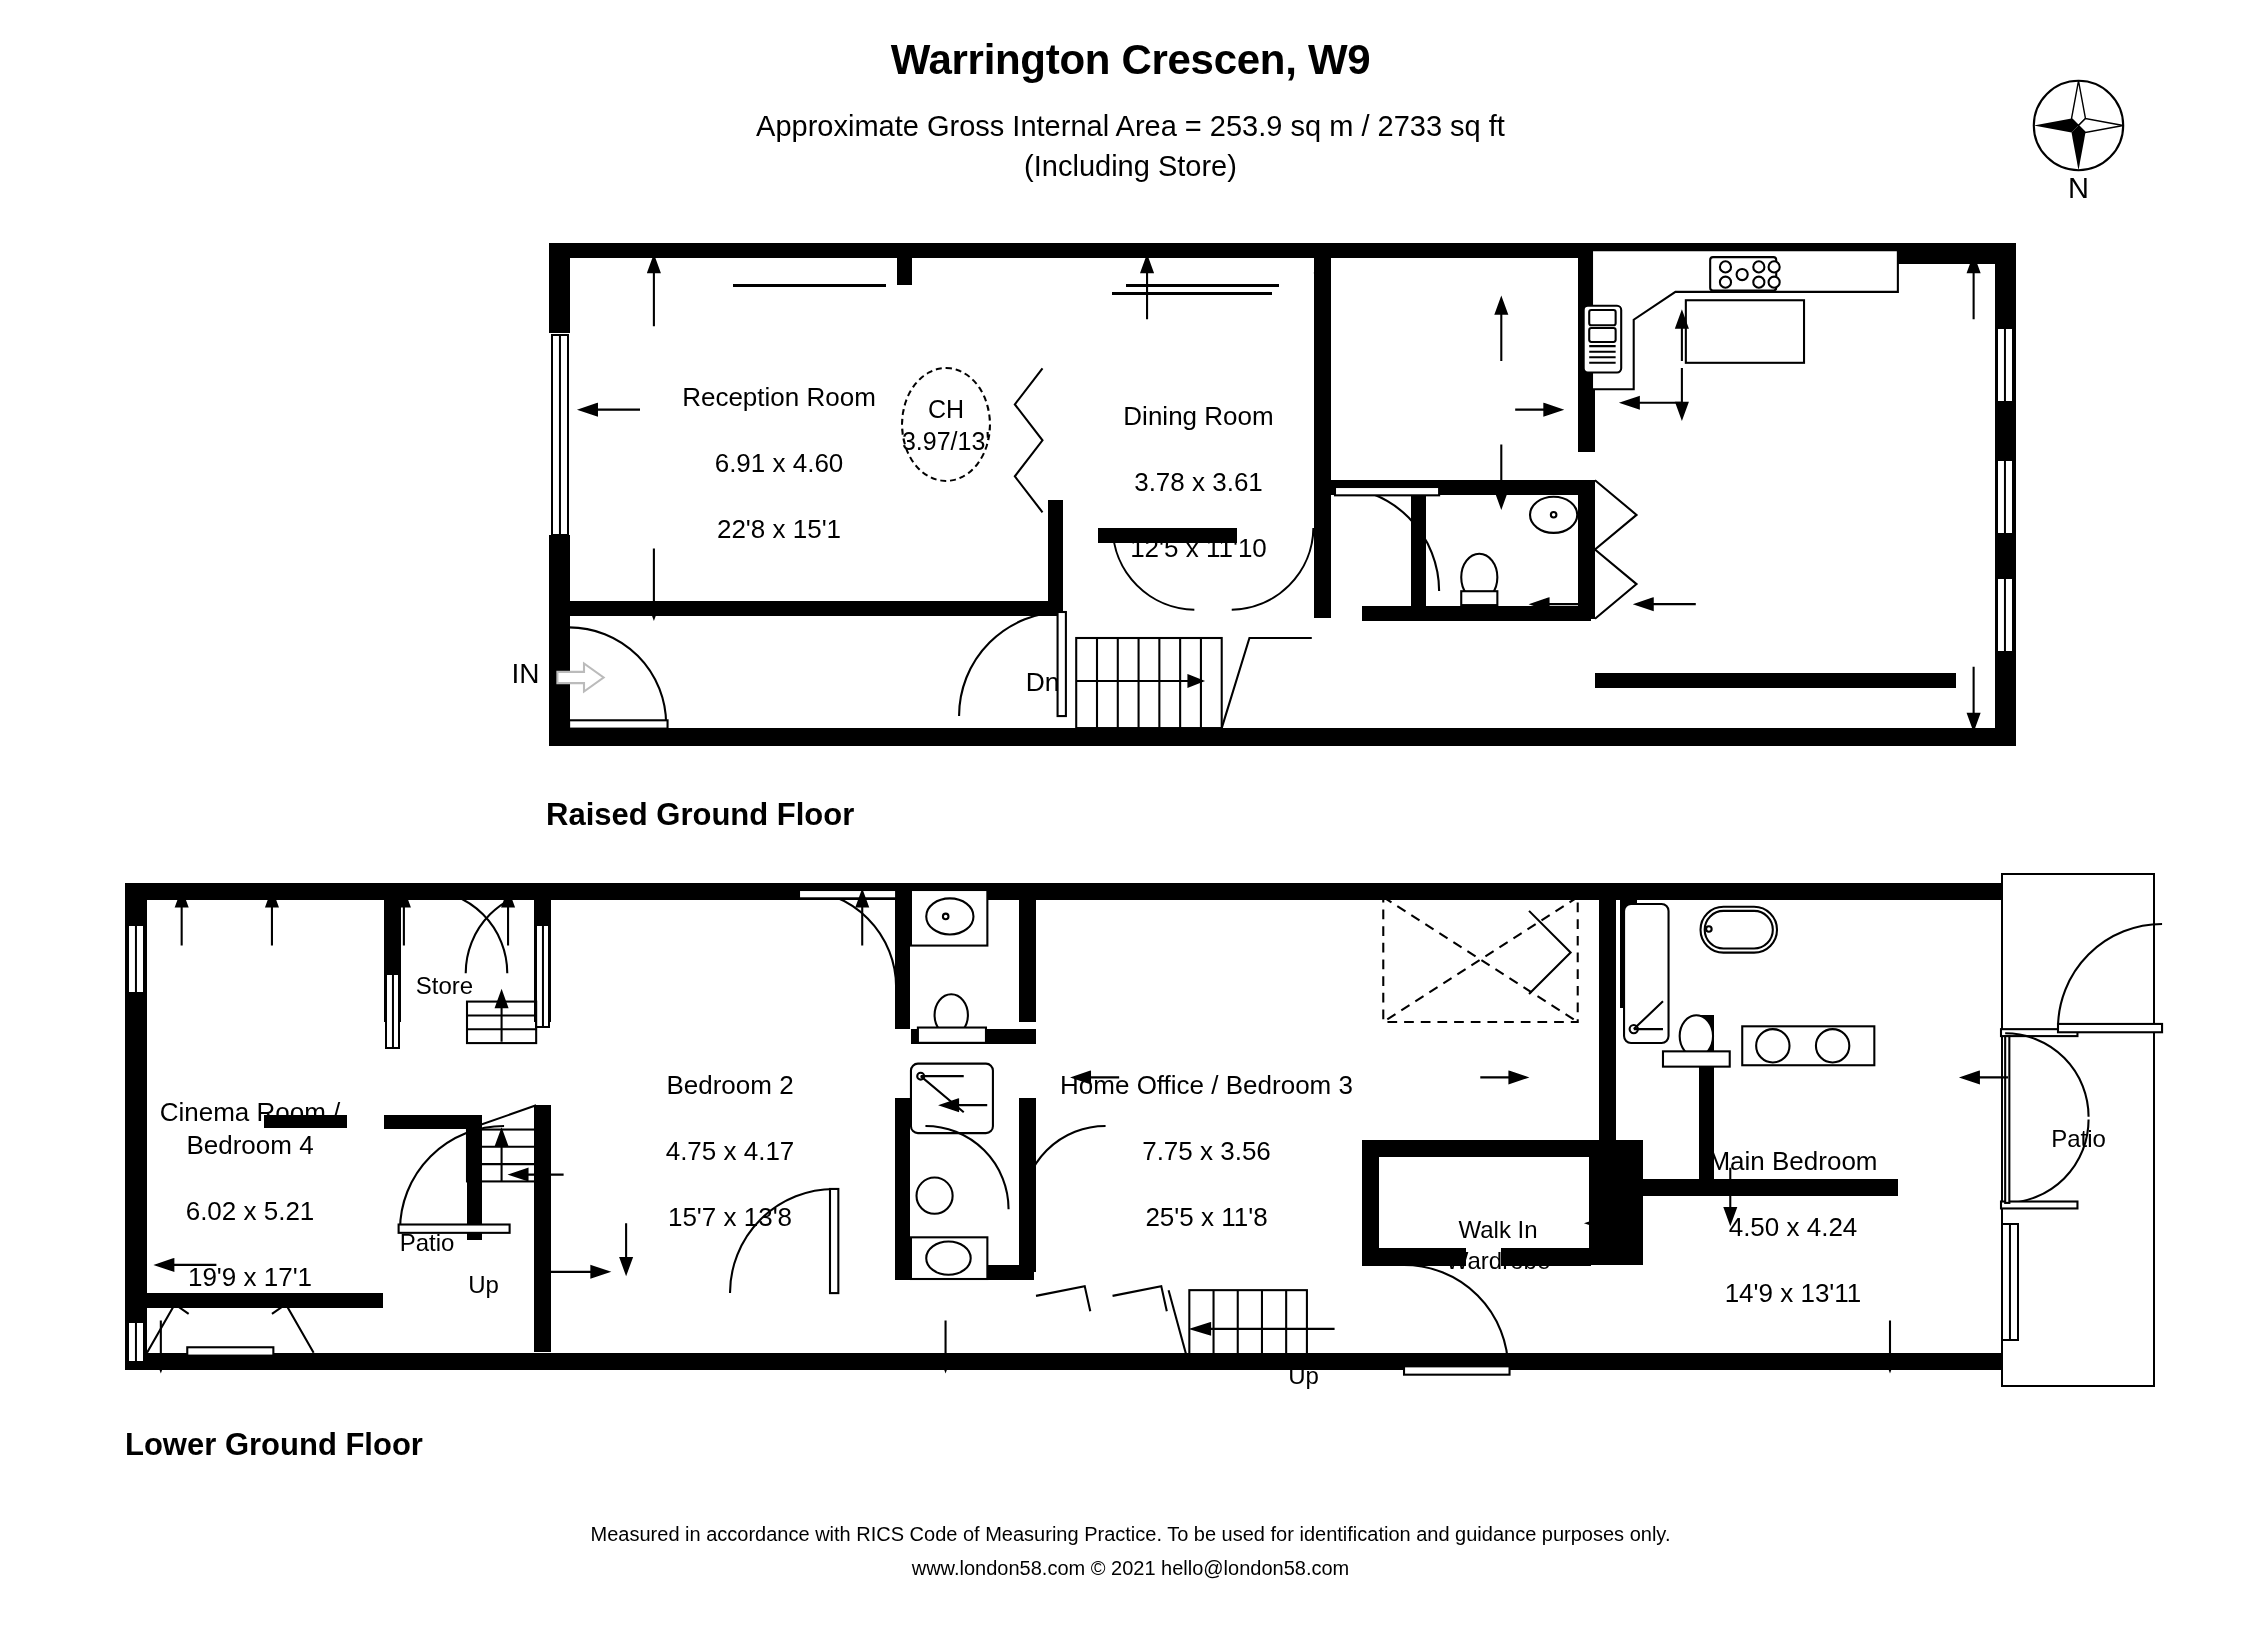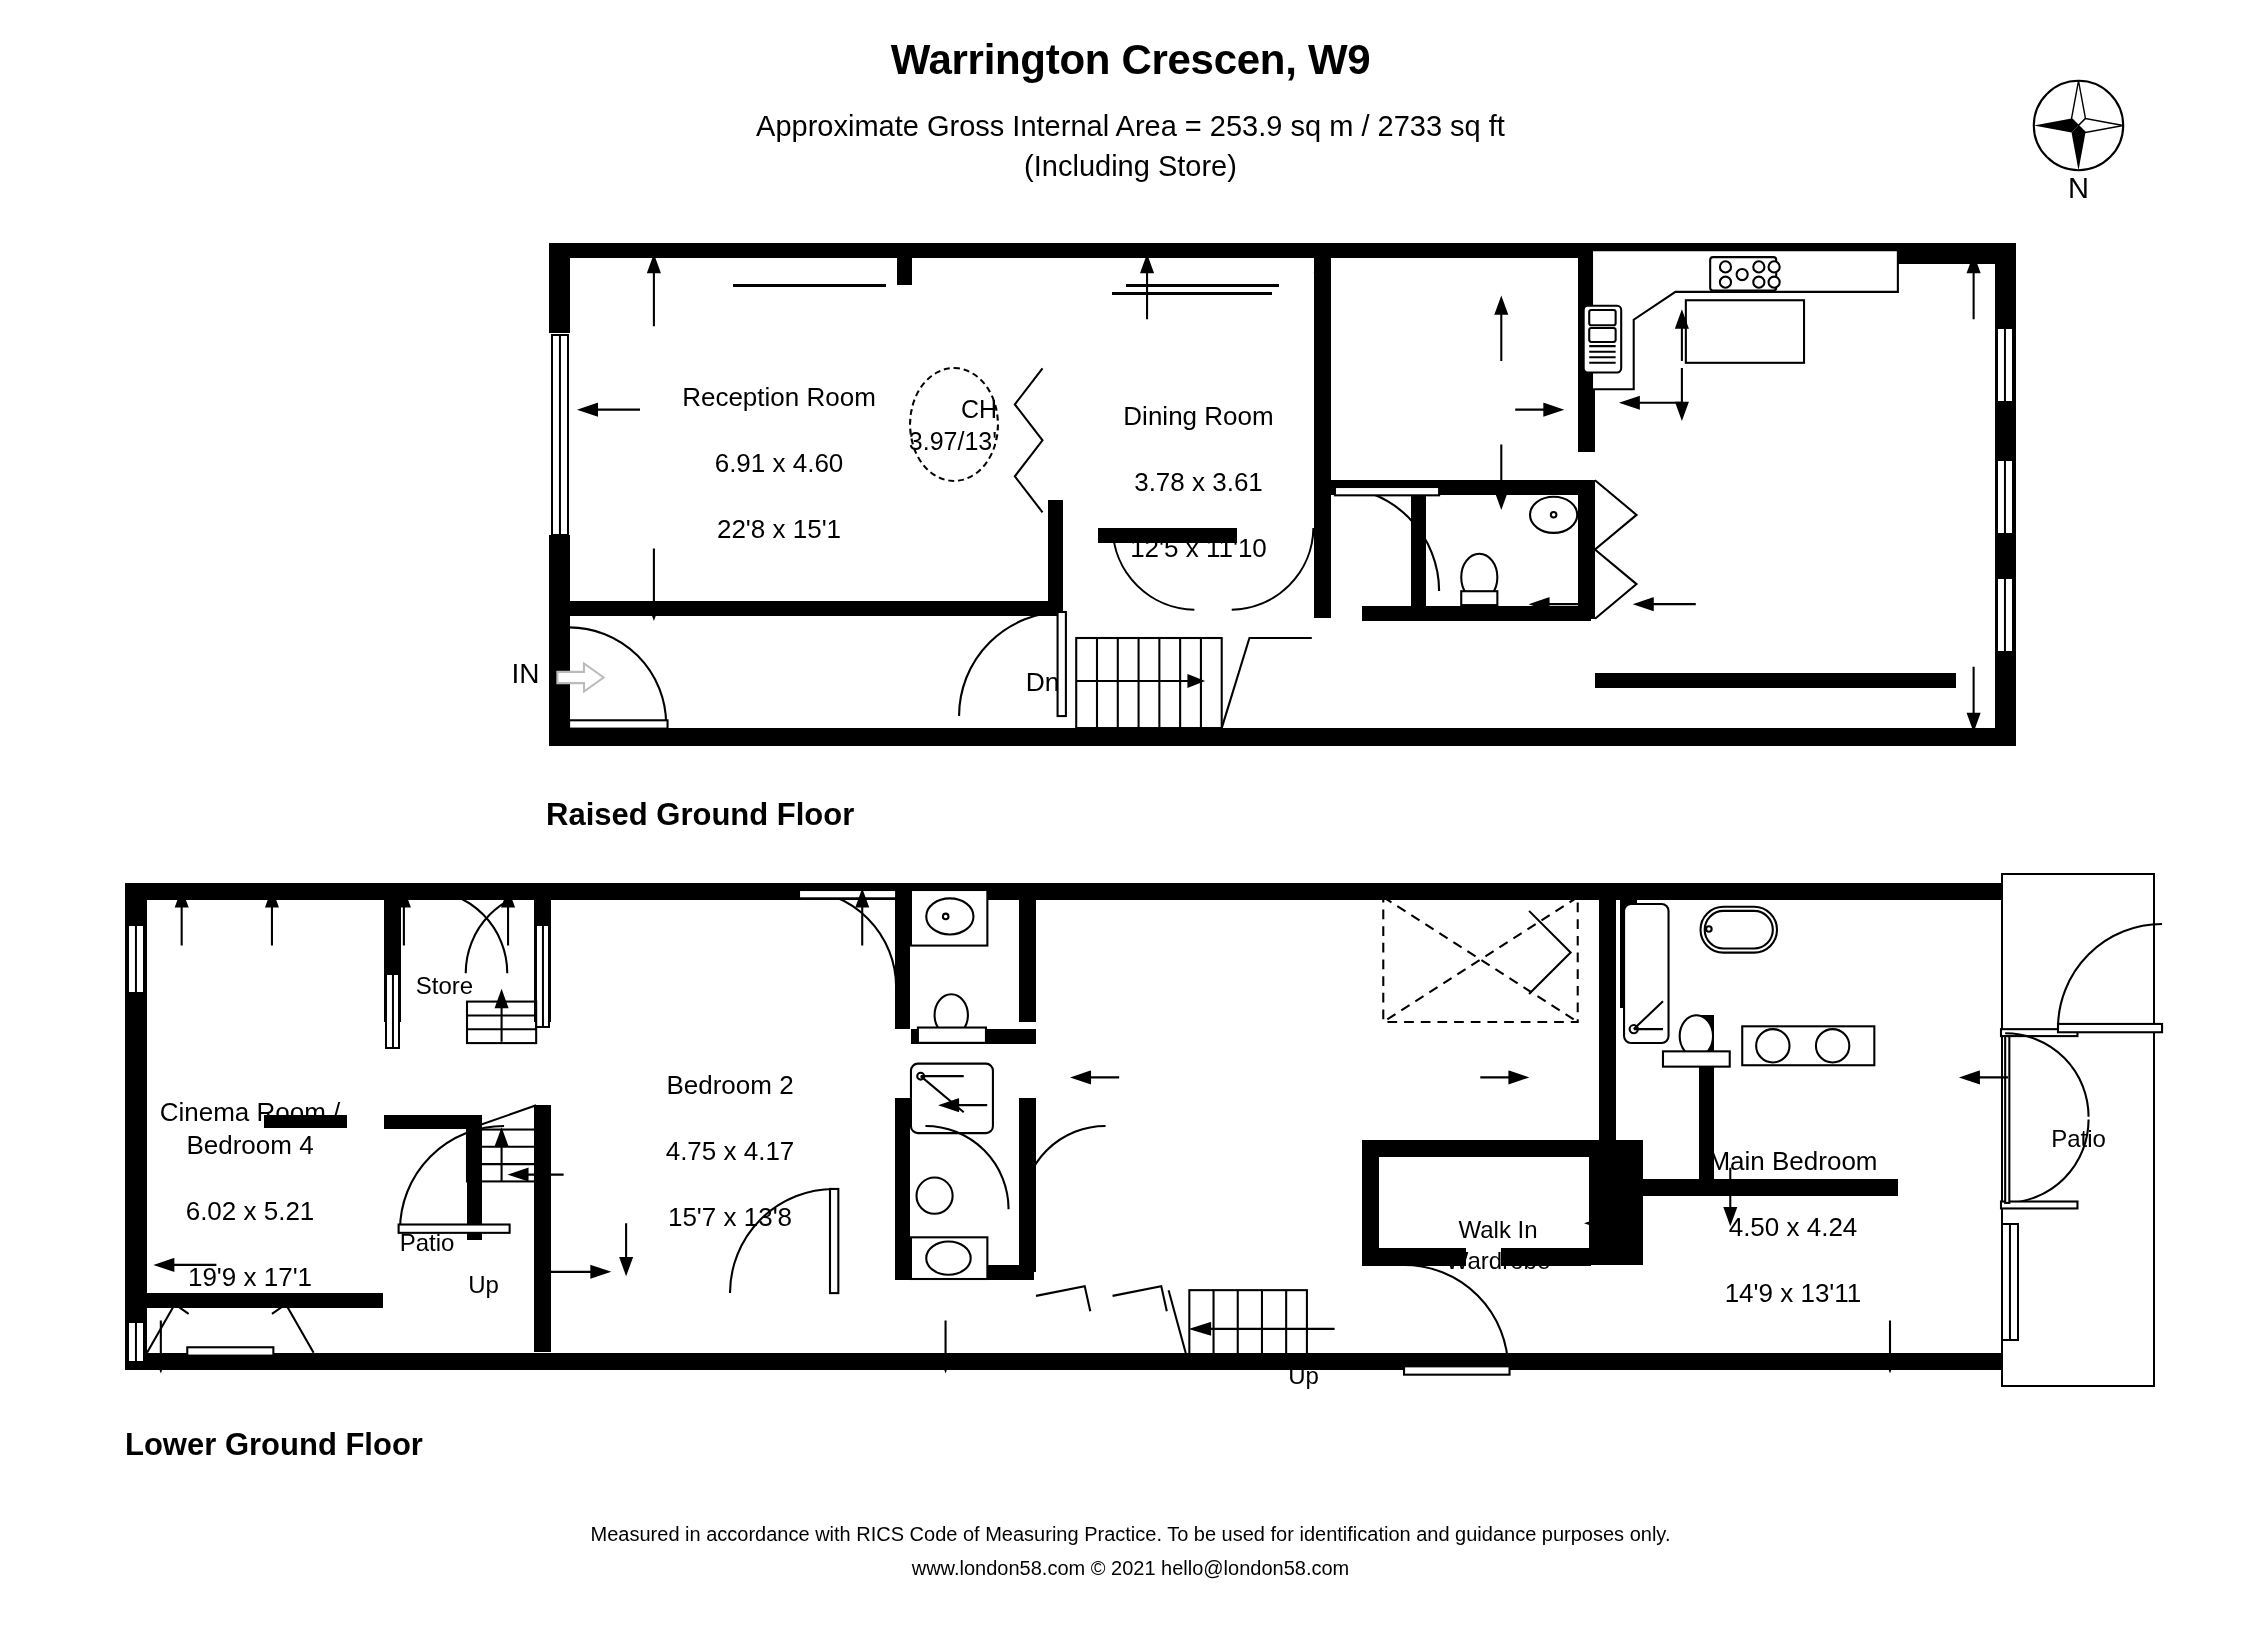--- a/index.html
+++ b/index.html
@@ -32,22 +32,22 @@
   .w{position:absolute;background:#000;}          
   .rm{position:absolute;border:2.1px solid #000;box-sizing:border-box;background:#fff;} 
   .thin{position:absolute;background:#000;}
   .winv{position:absolute;background:#fff;border:2.1px solid #000;box-sizing:border-box;}
   .winv:after{content:"";position:absolute;top:0;bottom:0;left:50%;width:2.1px;
               background:#000;transform:translateX(-50%);}
   .lbl{position:absolute;text-align:center;font-size:26px;line-height:33px;
        white-space:pre-line;}
   .lbl-sm{position:absolute;text-align:center;font-size:24px;line-height:31px;white-space:pre-line;margin-top:32px;}
   .ch{position:absolute;width:86px;height:111px;border:2.1px dashed #000;border-radius:50%;
-      display:flex;flex-direction:column;align-items:flex-end;justify-content:center;
-      font-size:25px;line-height:32px;margin-left:8px;}
+      display:flex;flex-direction:column;align-items:center;justify-content:center;
+      font-size:25px;line-height:32px;}
   svg{position:absolute;overflow:visible;}
   .door{fill:none;stroke:#000;stroke-width:3;}
   .leaf{fill:#fff;stroke:#000;stroke-width:3;}
   .fix{fill:#fff;stroke:#000;stroke-width:3;}
   .arrw{stroke:#000;stroke-width:3;fill:#000;}
   .stair{fill:none;stroke:#000;stroke-width:3;}
   .dash{fill:none;stroke:#000;stroke-width:3;stroke-dasharray:14 10;}
 </style>
 </head>
 <body>
@@ -253,20 +253,25 @@
     <div class="lbl-sm" style="left:375px;top:104px;width:139px;">Store</div>
     <div class="lbl-sm" style="left:361px;top:361px;width:132px;">Patio</div>
     <div class="lbl-sm" style="left:452px;top:403px;width:63px;">Up</div>
 
     <div class="lbl" style="left:605px;top:202px;width:250px;">
       <span>Bedroom 2</span><br>
       <span>4.75 x 4.17</span><br>
       <span>15'7 x 13'8</span>
     </div>
 
+    <div class="lbl" style="left:1043px;top:202px;width:327px;">
+      <span>Home Office / Bedroom 3</span><br>
+      <span>7.75 x 3.56</span><br>
+      <span>25'5 x 11'8</span>
+    </div>
 
     <div class="lbl-sm" style="left:1404px;top:348px;width:188px;">Walk In
 Wardrobe</div>
 
     <div class="lbl" style="left:1661px;top:278px;width:264px;">
       <span>Main Bedroom</span><br>
       <span>4.50 x 4.24</span><br>
       <span>14'9 x 13'11</span>
     </div>
 

